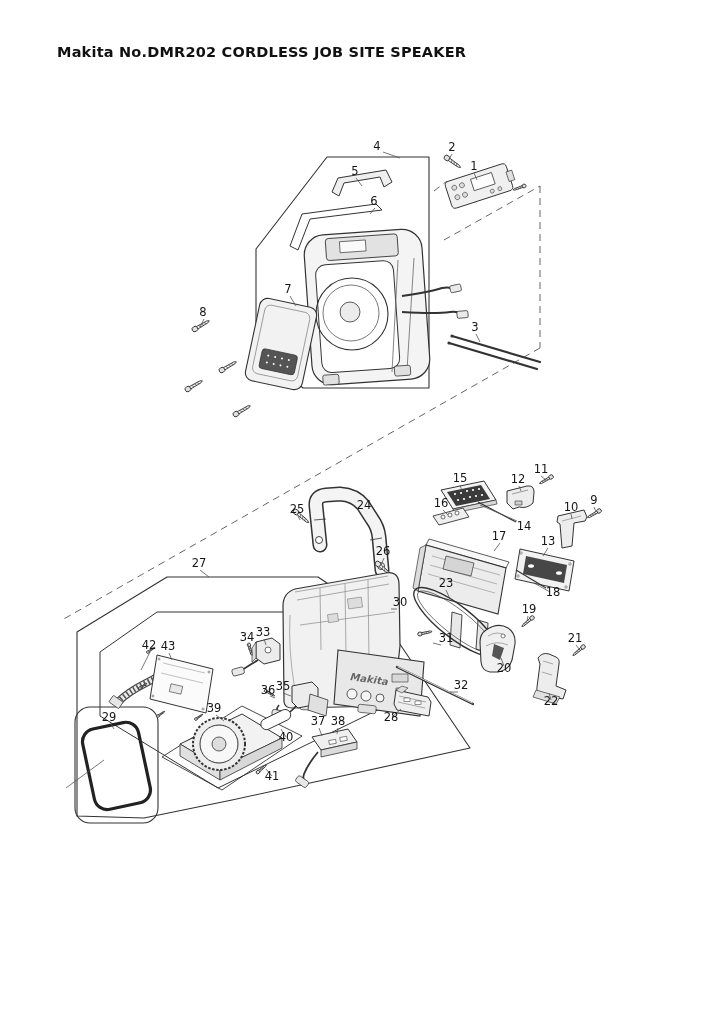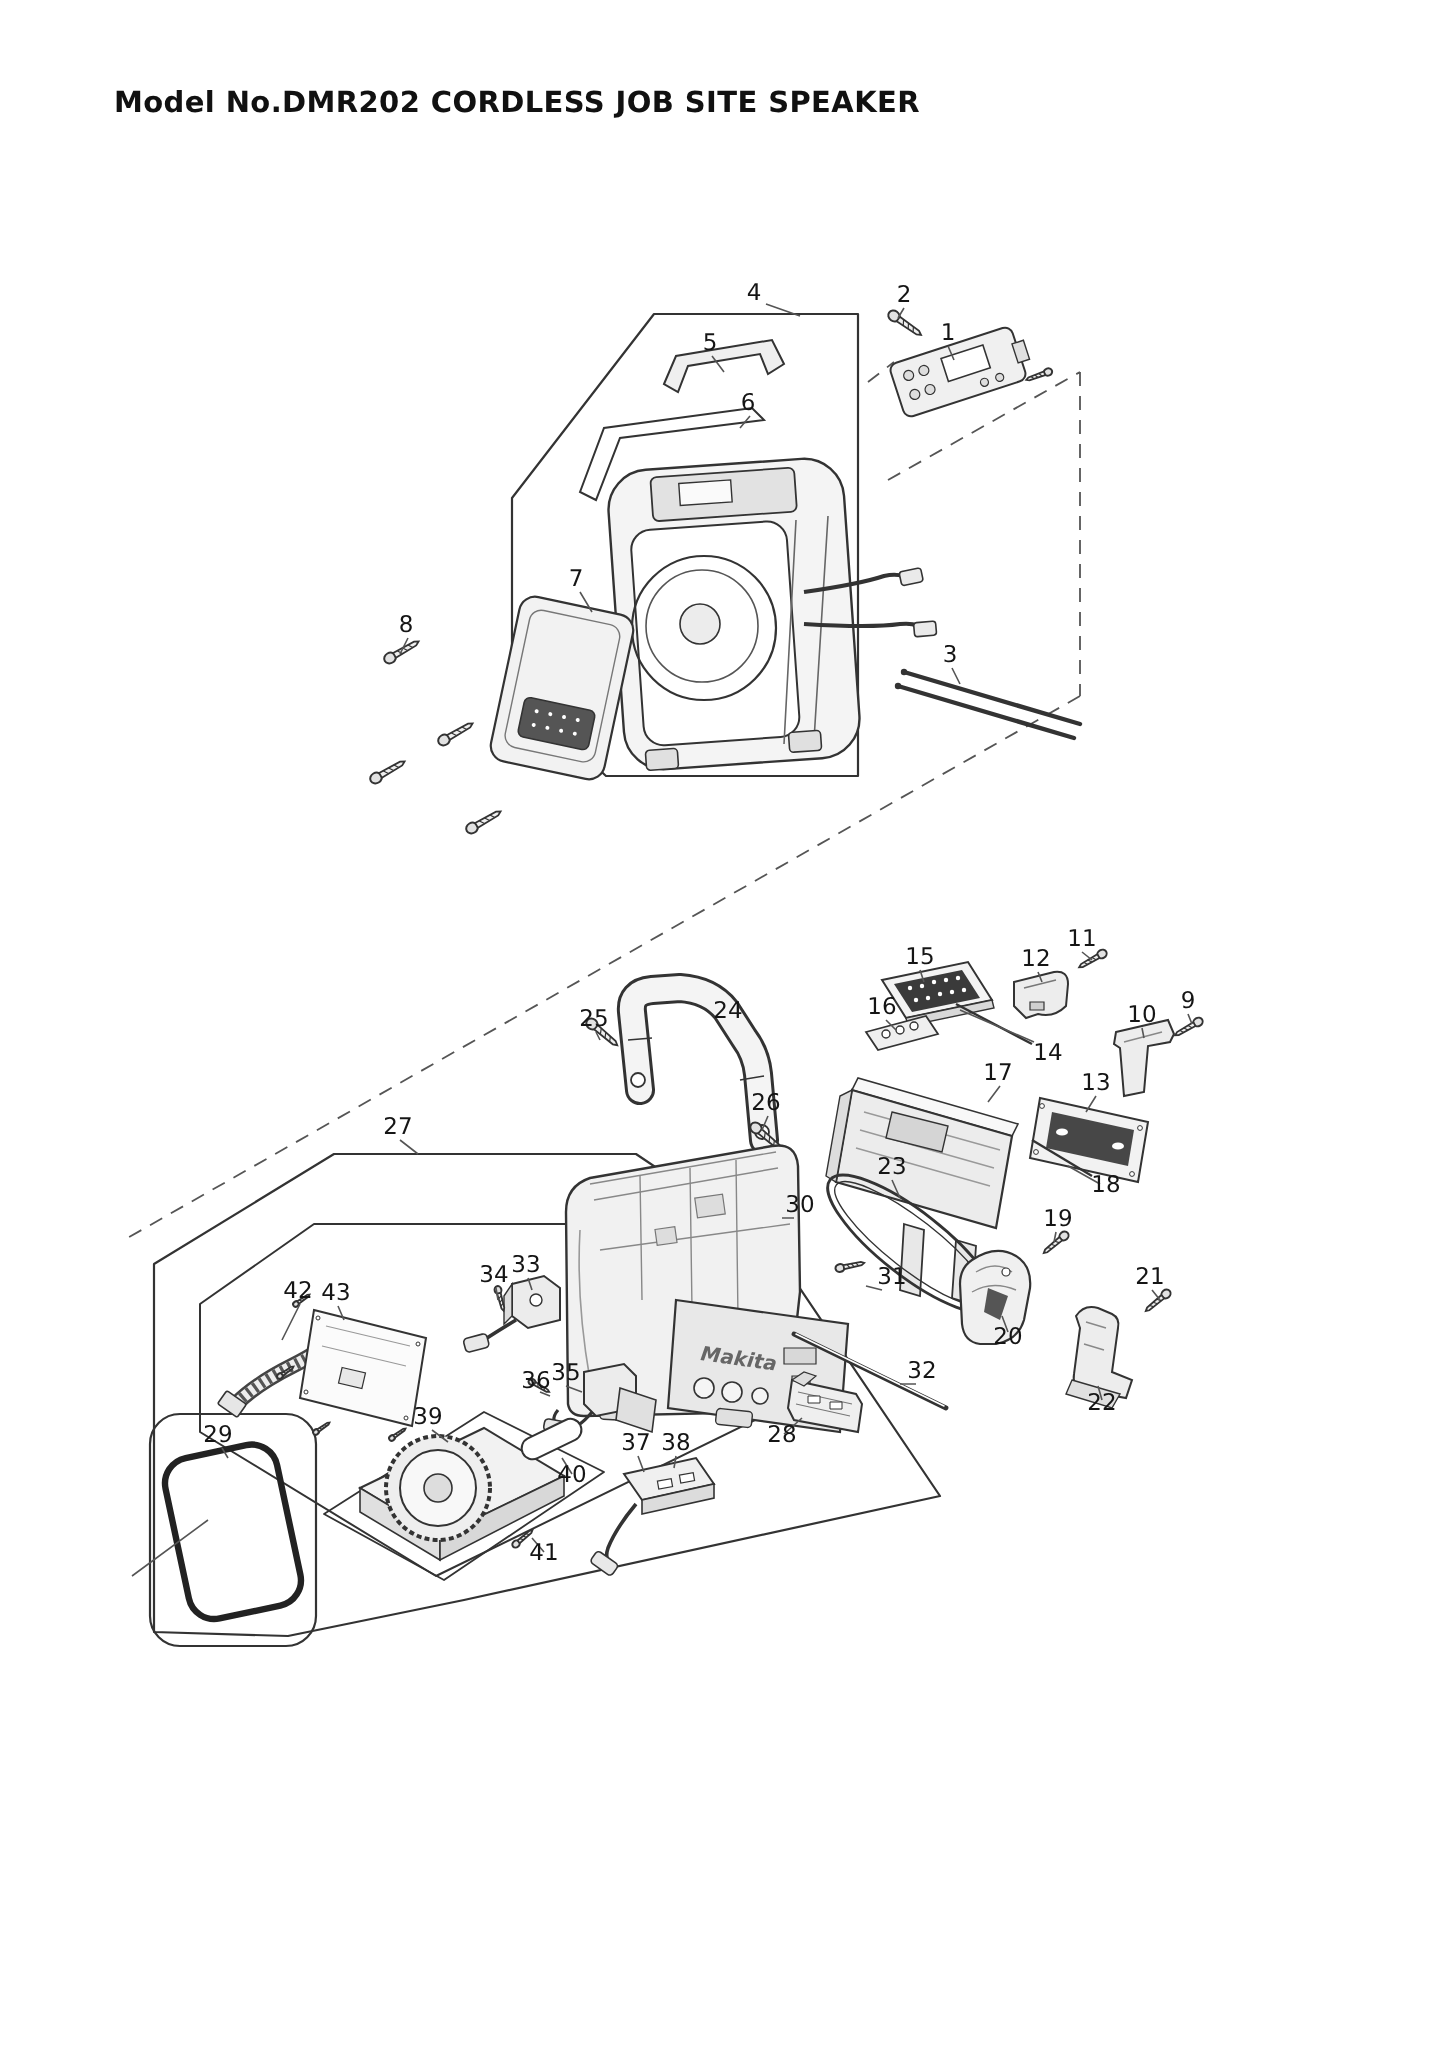--- a/index.html
+++ b/index.html
@@ -9,21 +9,21 @@
          color:#111;letter-spacing:.2px;white-space:nowrap;}
   svg{position:absolute;left:0;top:0;}
   .lbl{font-size:11.5px;fill:#151515;text-anchor:middle;}
   .brand{font-size:10px;font-weight:700;font-style:italic;fill:#666;}
   path,rect,circle,ellipse,line,polygon{vector-effect:non-scaling-stroke;}
 </style>
 </head>
 <body>
 
 <div class="page">
-  <div class="title">Model No.DMR202 CORDLESS JOB SITE SPEAKER</div>
+  <div class="title">Makita No.DMR202 CORDLESS JOB SITE SPEAKER</div>
 
   <svg width="724" height="1024" viewBox="0 0 724 1024">
     <defs>
       <g id="screw">
         <ellipse cx="0" cy="0" rx="3" ry="2.6" fill="#e2e2e2" stroke="#333" stroke-width="1"></ellipse>
         <path d="M2.6,-1.4 L14.5,-1.1 L16.5,0 L14.5,1.1 L2.6,1.4 Z" fill="#efefef" stroke="#333" stroke-width="0.9"></path>
         <path d="M5,-1.2 L6.5,1.2 M8,-1.2 L9.5,1.2 M11,-1.2 L12.5,1.2" stroke="#333" stroke-width="0.6" fill="none"></path>
       </g>
     </defs>
 

